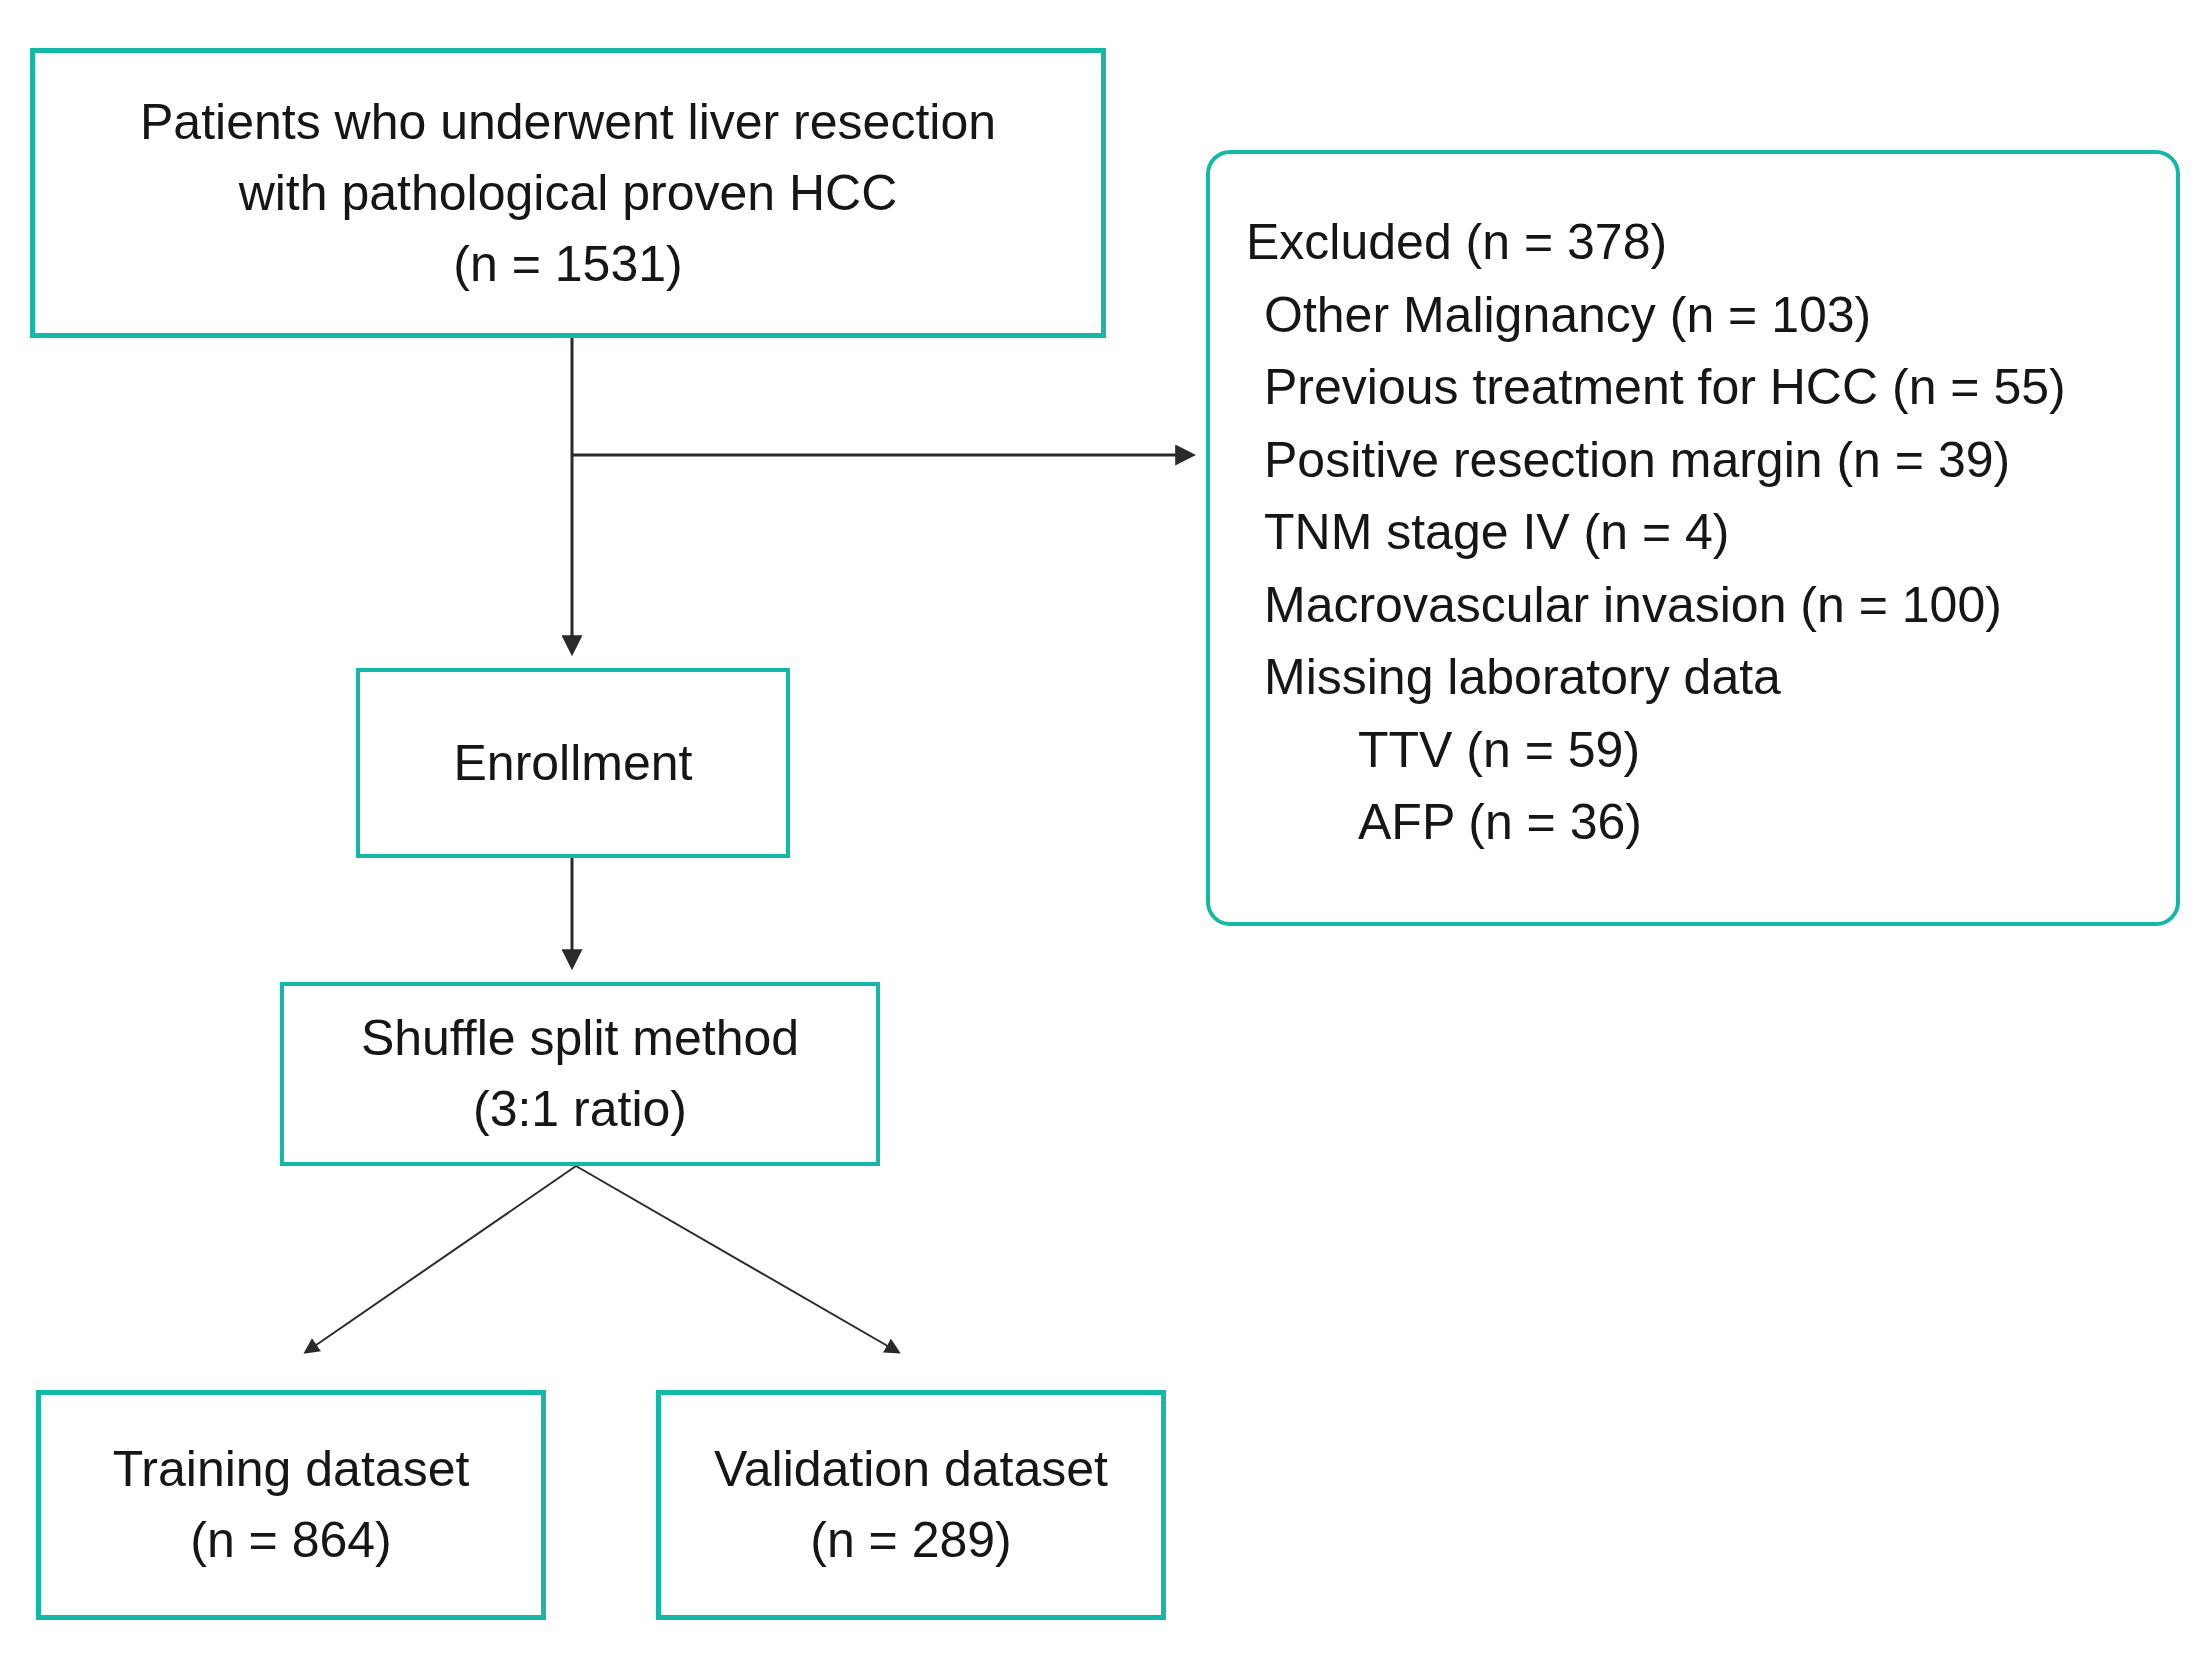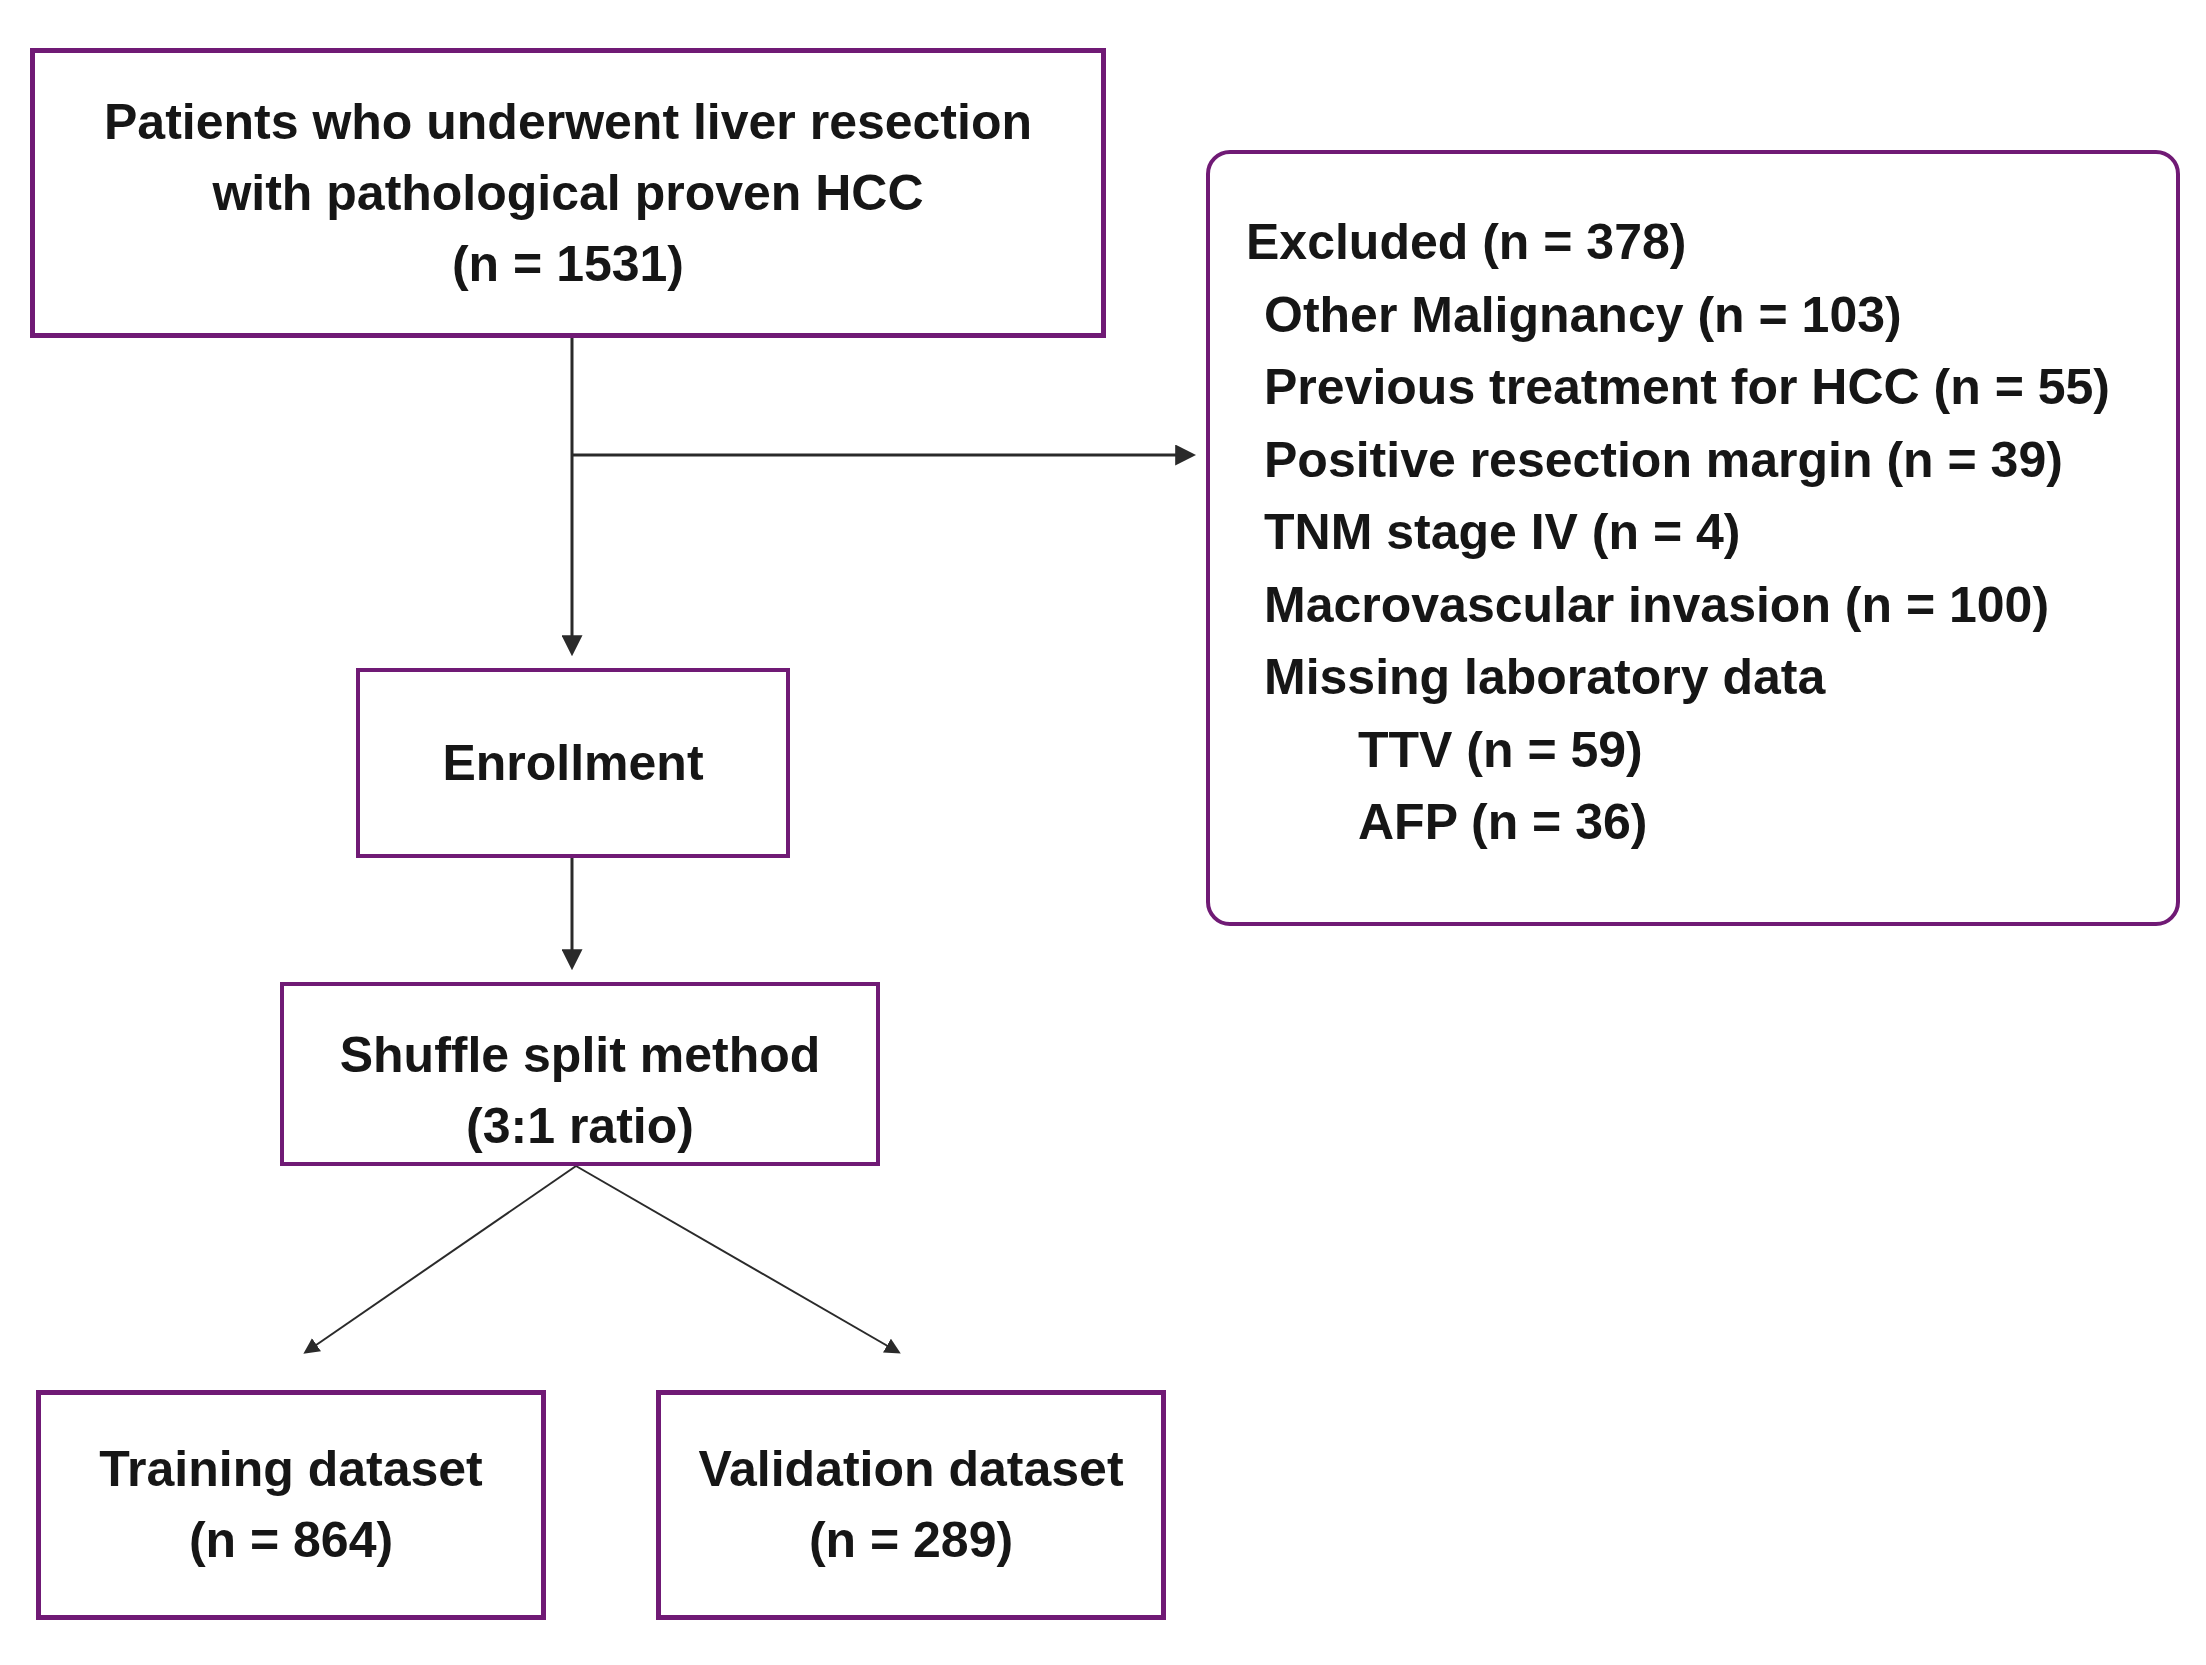--- a/index.html
+++ b/index.html
@@ -20,23 +20,22 @@
   .connectors {
     position: absolute;
     left: 0;
     top: 0;
     width: 2206px;
     height: 1665px;
   }
   .box {
     position: absolute;
     background: #ffffff;
-    border: 4px solid #701a75;
+    border: 4px solid #14b8a6;
     font-size: 50px;
-    font-weight: bold;
   }
   .box.centered {
     display: flex;
     flex-direction: column;
     align-items: center;
     justify-content: center;
     text-align: center;
     line-height: 1.42;
   }
   #box-patients {
@@ -46,21 +45,21 @@
   #box-excluded {
     left: 1206px; top: 150px; width: 974px; height: 776px;
     line-height: 1.45;
     padding: 52px 20px 0 36px;
     border-radius: 24px;
   }
   #box-enrollment {
     left: 356px; top: 668px; width: 434px; height: 190px;
   }
   #box-shuffle {
-    left: 280px; top: 982px; width: 600px; height: 184px; justify-content: flex-end;
+    left: 280px; top: 982px; width: 600px; height: 184px;
   }
   #box-training {
     left: 36px; top: 1390px; width: 510px; height: 230px;
     border-width: 5px;
   }
   #box-validation {
     left: 656px; top: 1390px; width: 510px; height: 230px;
     border-width: 5px;
   }
   .excl-line.lvl1 { padding-left: 18px; }

